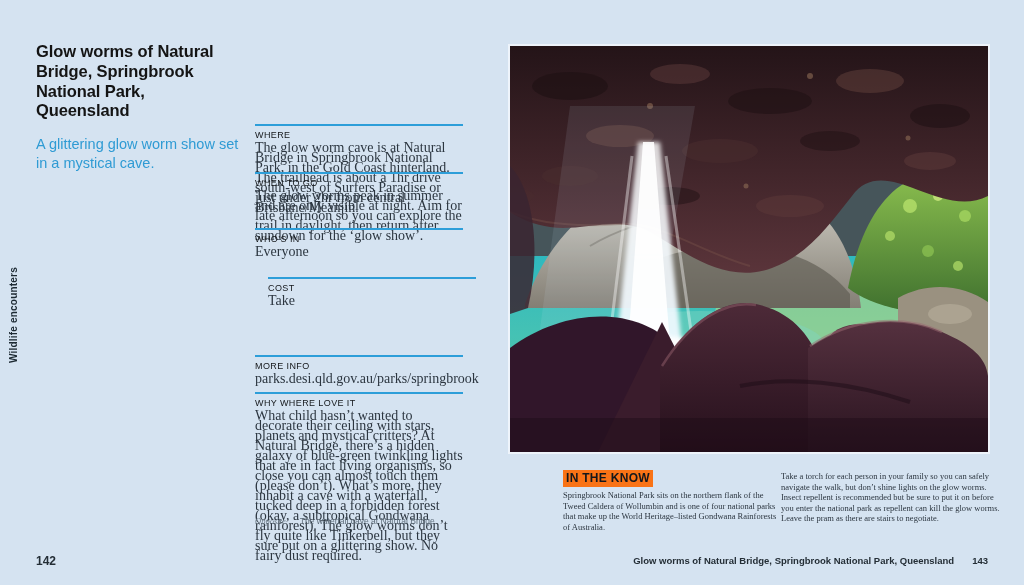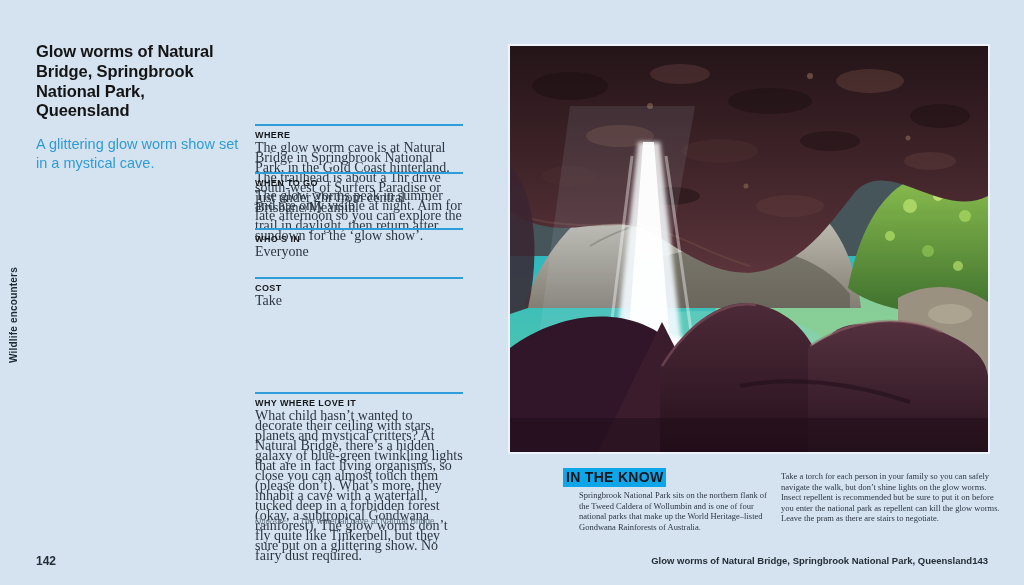--- a/index.html
+++ b/index.html
@@ -23,66 +23,66 @@
   .country{margin-top:3px; font-size:12px; color:#17191b;}
   .tagline{
     margin-top:14px; font-size:14.5px; line-height:1.28; color:#2f9bd4;
   }
   
   .sec{
     position:absolute; left:255px; width:208px;
     border-top:2px solid #2d9ed9; padding-top:4px;
   }
   .sec h3{
-    margin:0 0 2px 0; font-size:9px; line-height:1.2; font-weight:700;
+    margin:0 0 2px 0; font-size:9px; line-height:1.2; font-weight:400;
     letter-spacing:.4px; color:#14171a;
   }
   .sec p{
     margin:0; font-family:"Liberation Serif", serif;
     font-size:14px; line-height:10px; color:#2c3640;
   }
   .s-where{top:124px;} .s-when{top:172px;} .s-who{top:228px;}
-  .s-cost{top:277px;} .s-fac{top:311px;} .s-info{top:355px;} .s-why{top:392px;}
+  .s-cost{top:277px;margin-left:13px;} .s-fac{top:311px;} .s-info{top:355px;} .s-why{top:392px;}
   .fac-icons{display:flex; gap:3px; margin-top:2px;}
   .fac-icons .fi{width:13px; height:13px; display:block;}
   .caption{
     position:absolute; left:255px; top:516px; width:208px;
     font-size:8.5px; color:#5d6c79;
   }
   .caption .op{
     font-family:"Liberation Serif", serif; font-style:italic;
     color:#6b7a86; margin-right:14px;
   }
   
   .photo{
     position:absolute; left:508px; top:44px; width:482px; height:410px;
     border:2px solid #eef4fb; box-sizing:border-box; background:#46555a;
   }
   .photo svg{display:block; width:100%; height:100%;}
   
   .know{position:absolute; left:563px; top:468px; width:216px;}
   .know-h{
-    display:inline-block; background:#0ea5e9; padding:1px 3px 2px 3px;
-    font-size:14px; font-weight:700; letter-spacing:.3px; color:#13171b;
+    display:inline-block; background:#f97316; padding:1px 3px 2px 3px;
+    font-size:12px; font-weight:700; letter-spacing:.3px; color:#13171b;
   }
   .know p, .tips{
-    margin:3px 0 0 16px; font-family:"Liberation Serif", serif;
+    margin:3px 0 0 0; font-family:"Liberation Serif", serif;
     font-size:8.5px; line-height:10.5px; color:#2c3640;
   }
   .tips{position:absolute; left:781px; top:471px; width:224px; margin:0;}
   
   .pn-left{
     position:absolute; left:36px; top:554px;
     font-size:12px; font-weight:700; color:#242e36;
   }
   .footer-right{
     position:absolute; left:510px; top:555px; width:478px; text-align:right;
     font-size:9.5px; font-weight:700; color:#242e36;
   }
-  .footer-right .pn{}
+  .footer-right .pn{margin-left:18px;}
 </style>
 </head>
 <body>
 
 <div class="spread">
 
   <div class="vlabel">Wildlife encounters</div>
 
   <div class="title-block">
     <h1>Glow worms of Natural Bridge, Springbrook National Park, Queensland</h1>
@@ -103,20 +103,24 @@
     <h3>WHO’S IN</h3>
     <p>Everyone</p>
   </div>
 
   <div class="sec s-cost">
     <h3>COST</h3>
     <p>Take</p>
   </div>
 
 
+  <div class="sec s-info">
+    <h3>MORE INFO</h3>
+    <p>parks.desi.qld.gov.au/parks/springbrook</p>
+  </div>
 
   <div class="sec s-why">
     <h3>WHY WHERE LOVE IT</h3>
     <p>What child hasn’t wanted to decorate their ceiling with stars, planets and mystical critters? At Natural Bridge, there’s a hidden galaxy of blue-green twinkling lights that are in fact living organisms, so close you can almost touch them (please don’t). What’s more, they inhabit a cave with a waterfall, tucked deep in a forbidden forest (okay, a subtropical Gondwana rainforest). The glow worms don’t fly quite like Tinkerbell, but they sure put on a glittering show. No fairy dust required.</p>
   </div>
 
   <div class="caption">
     <span class="op">Opposite</span><span>The waterfall cave at Natural Bridge</span>
   </div>
 

